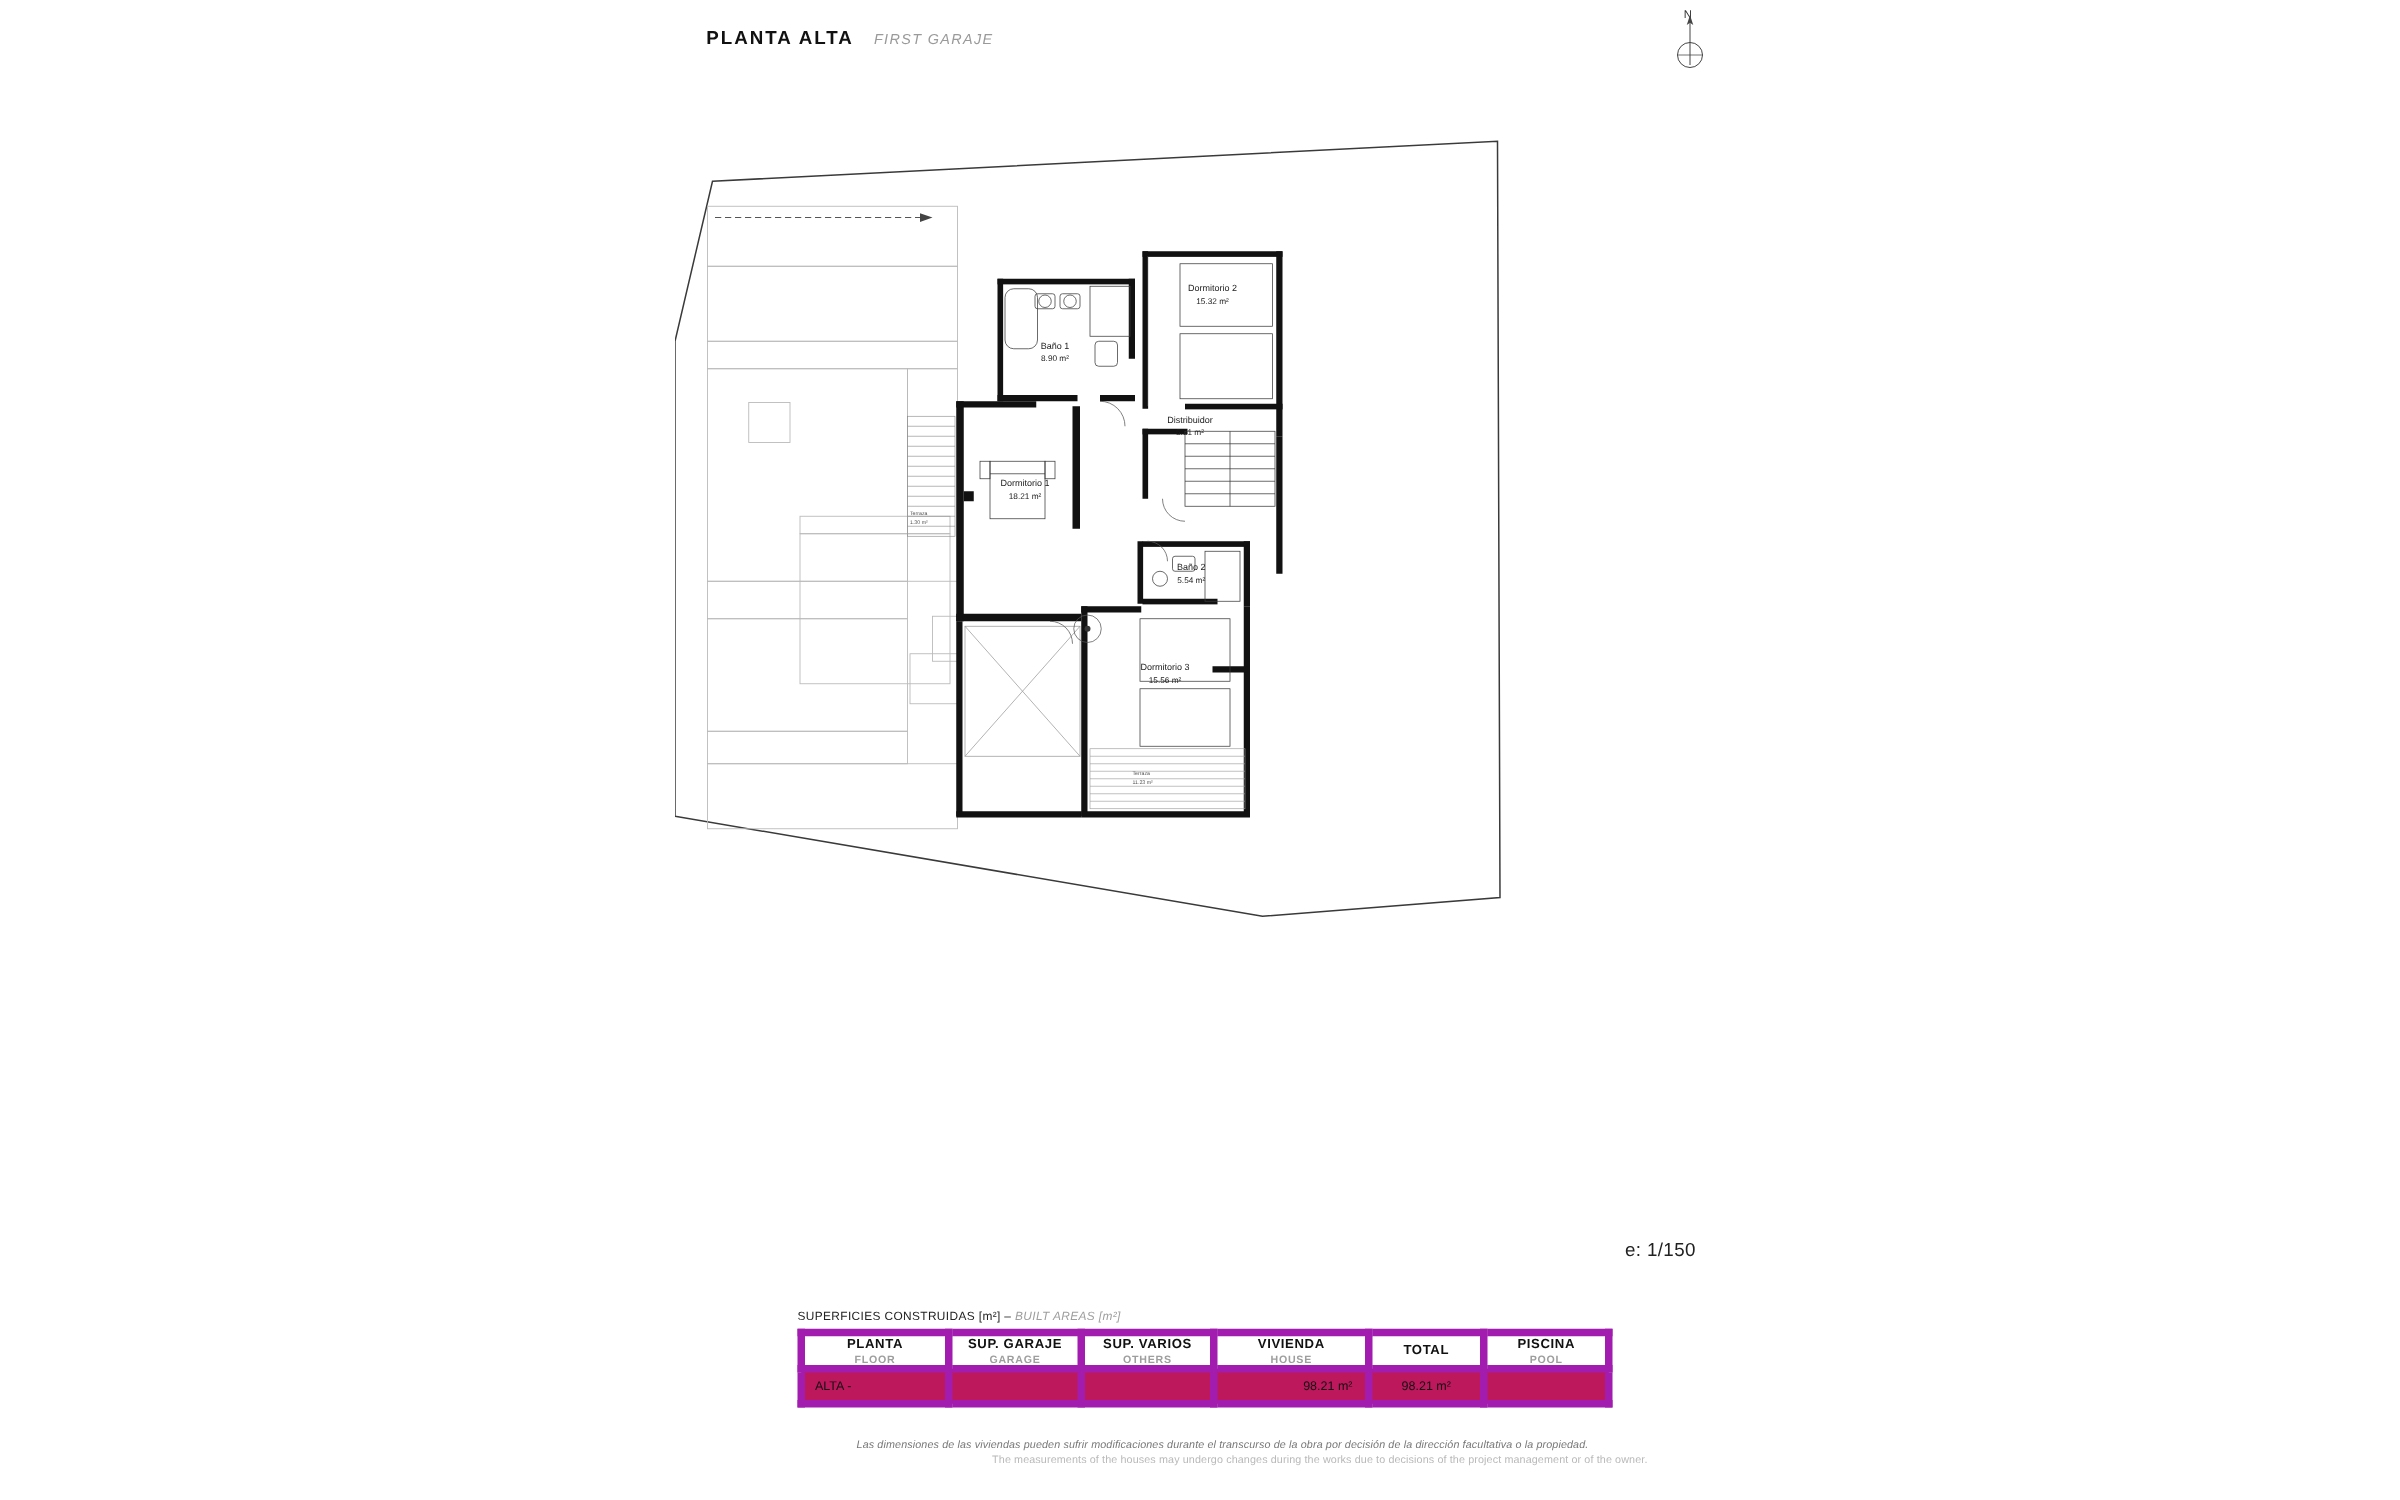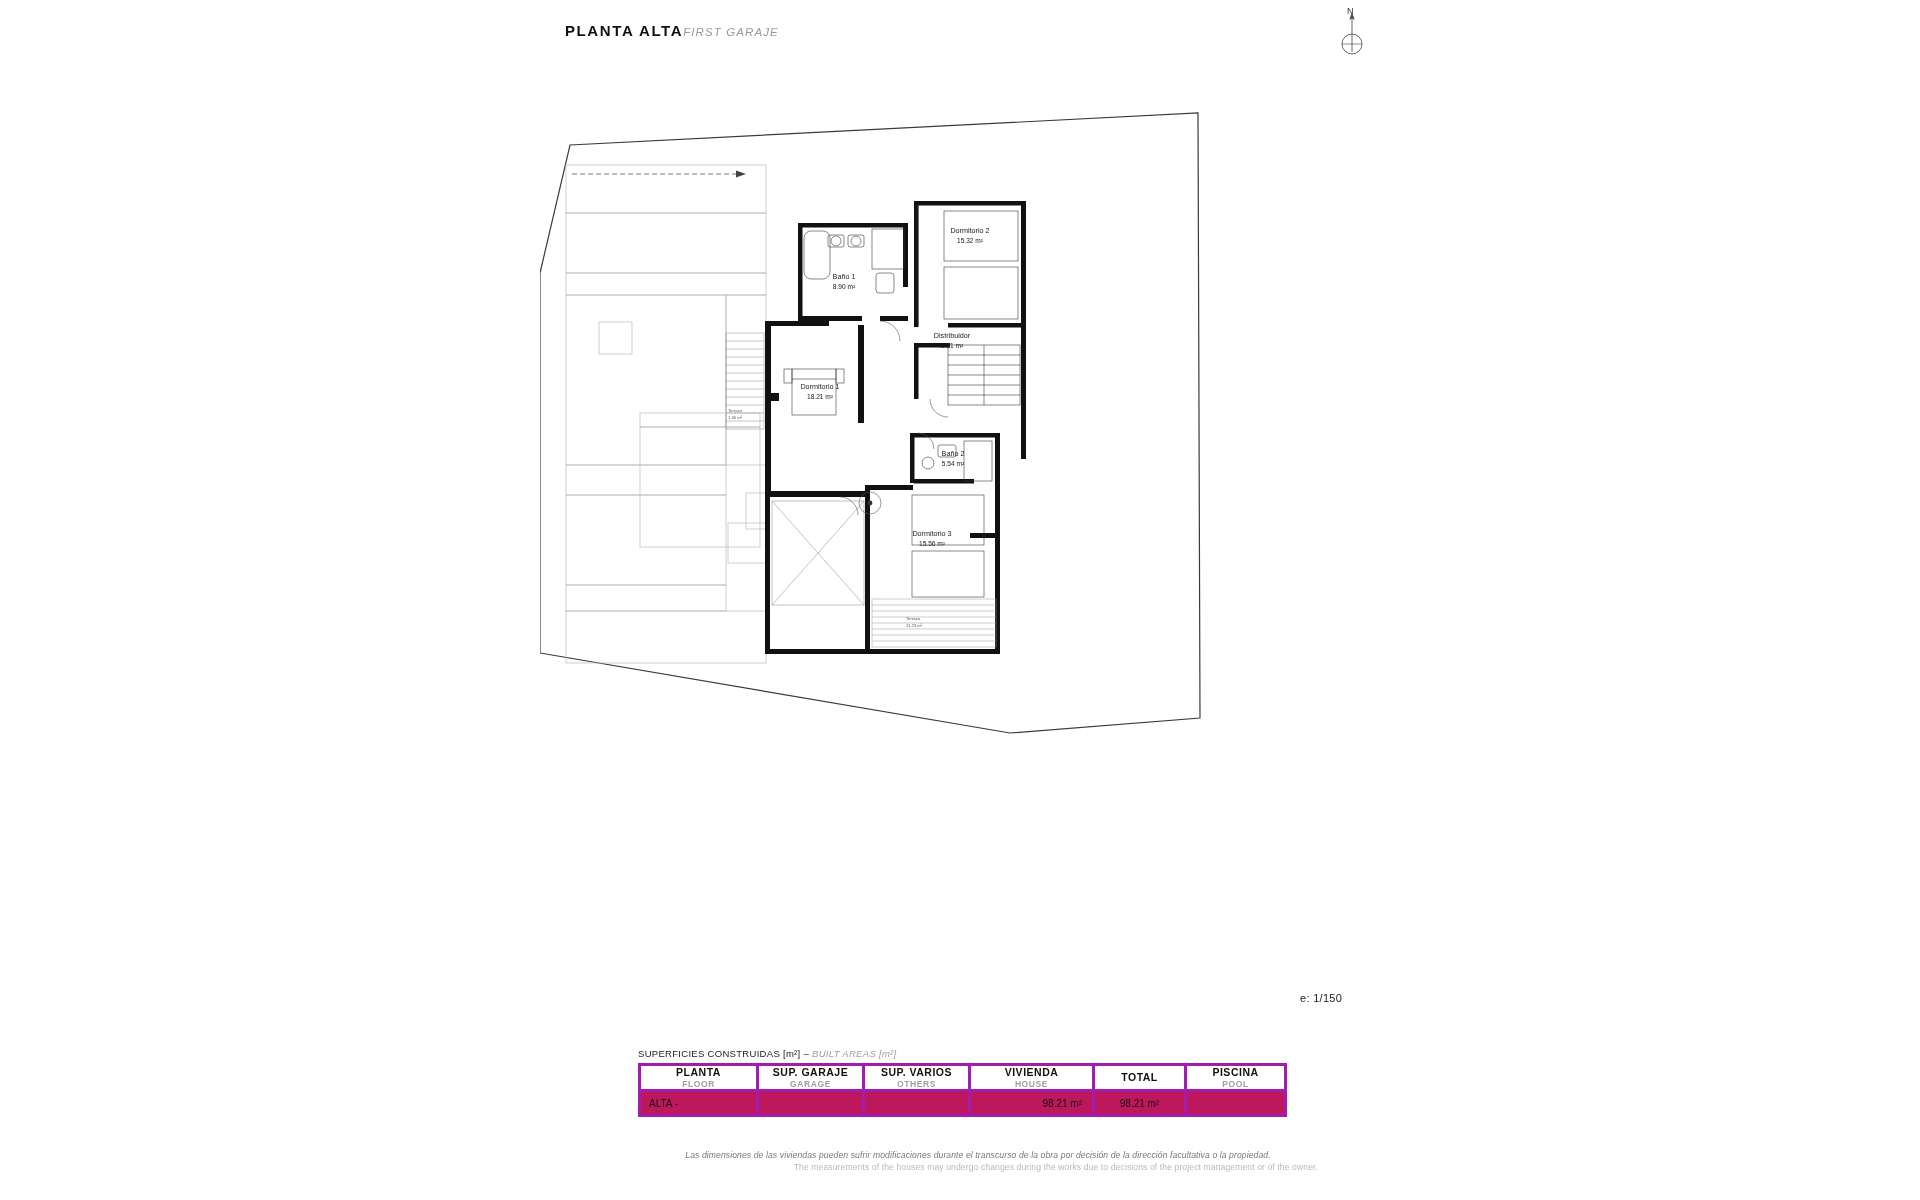--- a/index.html
+++ b/index.html
@@ -23,20 +23,21 @@
     background: #ffffff;
   }
 
   
   .header {
     position: absolute;
     left: 565px;
     top: 22px;
     display: flex;
     align-items: baseline;
+    gap: 16px;
   }
   .title-es {
     font-size: 15px;
     font-weight: 700;
     letter-spacing: 1.6px;
     color: #111;
   }
   .title-en {
     font-size: 11.5px;
     font-style: italic;
@@ -59,21 +60,21 @@
     font-size: 9px;
     color: #333;
   }
   .north svg { position:absolute; left:0; top:0; }
 
   
   .scale {
     position: absolute;
     left: 1300px;
     top: 992px;
-    font-size: 11px;
+    font-size: 15px;
     color: #222;
     letter-spacing: 0.3px;
   }
 
   
   .plan {
     position: absolute;
     left: 540px;
     top: 93px;
     width: 800px;
@@ -98,21 +99,21 @@
     font-style: italic;
     color: #9e9e9e;
     margin-top: 47px;
   }
   table.areas-table {
     border-collapse: collapse;
     width: 648px;
     table-layout: fixed;
   }
   table.areas-table td, table.areas-table th {
-    border: 3px solid #a21caf;
+    border: 6px solid #a21caf;
     padding: 0;
     vertical-align: middle;
   }
   .hcell {
     text-align: center;
     padding: 5px 2px 6px;
   }
   .hcell .es {
     display: block;
     font-size: 10.5px;

